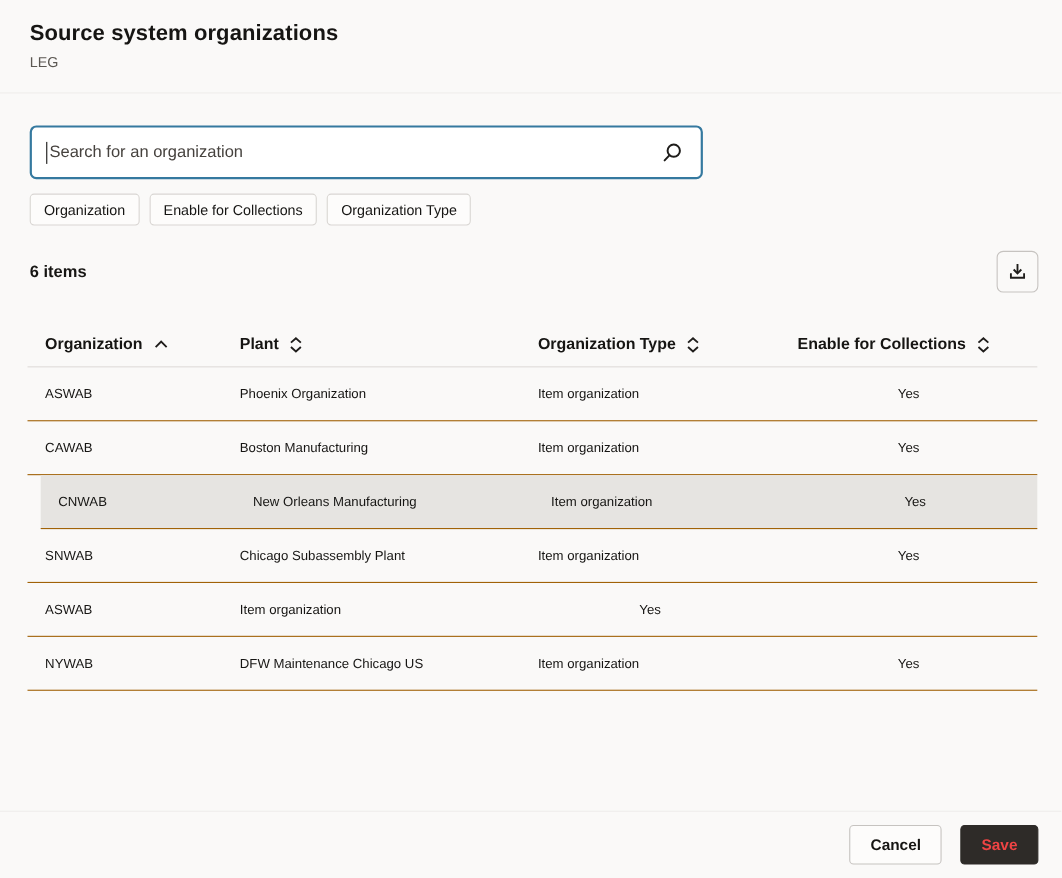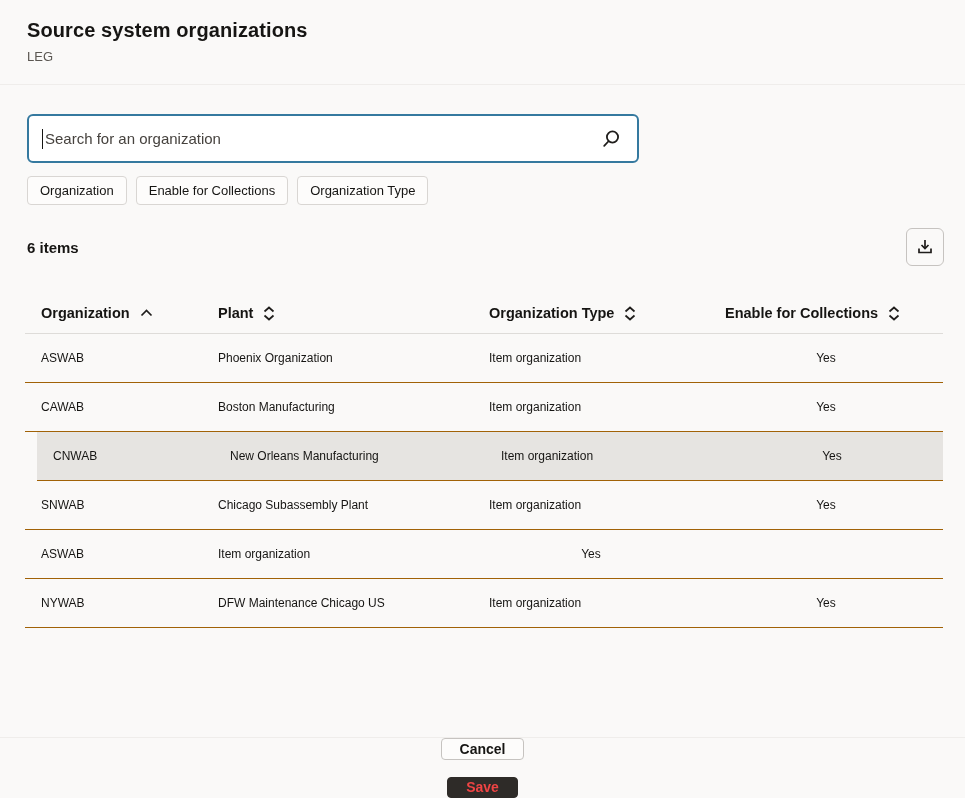--- a/index.html
+++ b/index.html
@@ -75,21 +75,20 @@
   .sort-icon { display: inline-flex; align-items: center; }
 
   
   .page-footer {
     position: absolute; left: 0; right: 0; bottom: 0;
     border-top: 1px solid #efedeb;
     height: 61px;
     display: flex; align-items: center; justify-content: flex-end;
     gap: 17px; padding: 0 21px;
     background: #faf9f8;
-    flex-direction: column;
   }
   .btn {
     font-family: "Liberation Sans", sans-serif;
     font-size: 14px; font-weight: bold;
     border-radius: 4px; cursor: pointer;
     height: 36px; padding: 0 18px;
   }
   .btn-secondary { background: #fdfcfb; border: 1px solid #c6c3c0; color: #161513; }
   .btn-primary { background: #2e2b28; border: 1px solid #2e2b28; color: #ef4444; }
 </style>

